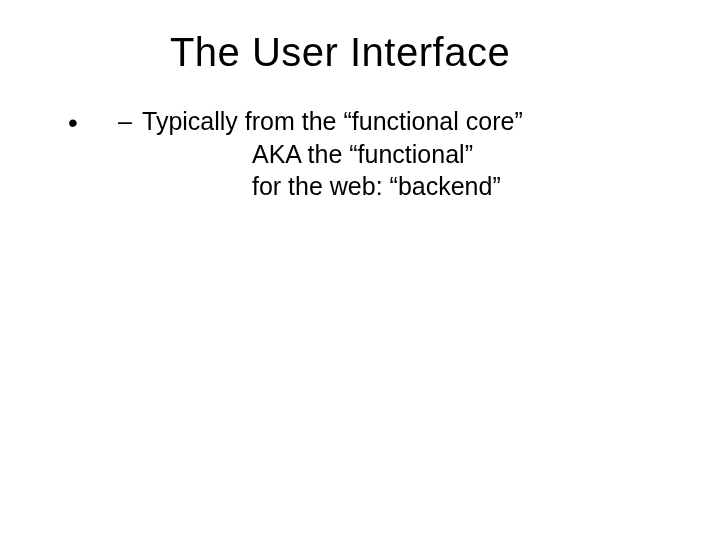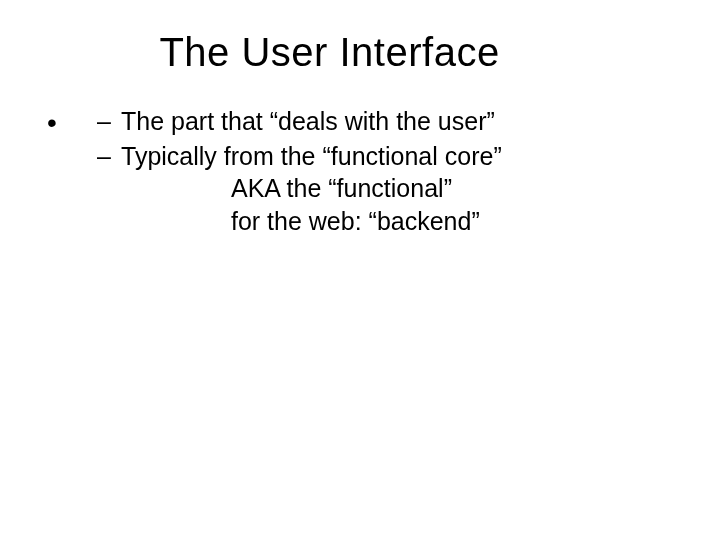--- a/index.html
+++ b/index.html
@@ -8,21 +8,21 @@
     width: 720px;
     height: 540px;
     background: #ffffff;
     font-family: Verdana, Geneva, sans-serif;
     color: #000;
   }
   .slide {
     box-sizing: border-box;
     width: 664px;
     height: 540px;
-    padding: 20px 40px 40px 35px;
+    padding: 20px 40px 40px 56px;
   }
   .title {
     text-align: center;
     font-size: 40px;
     font-weight: 400;
     margin: 10px 0 30px 0;
     letter-spacing: 0.5px;
   }
   ul.level1 {
     list-style: none;
@@ -72,23 +72,20 @@
 </head>
 <body>
 
 <div class="slide">
   <div class="title">The User Interface</div>
 
   <ul class="level1">
     <li>
       <ul class="level2">
         <li>
-          <span>The part that “deals with the user”</span>
-        </li>
-        <li>
           <span>Typically from the “functional core”</span>
           <span class="indent-block">AKA the “functional”</span>
           <span class="indent-block">for the web: “backend”</span>
         </li>
       </ul>
     </li>
   </ul>
 </div>
 
 </body></html>

